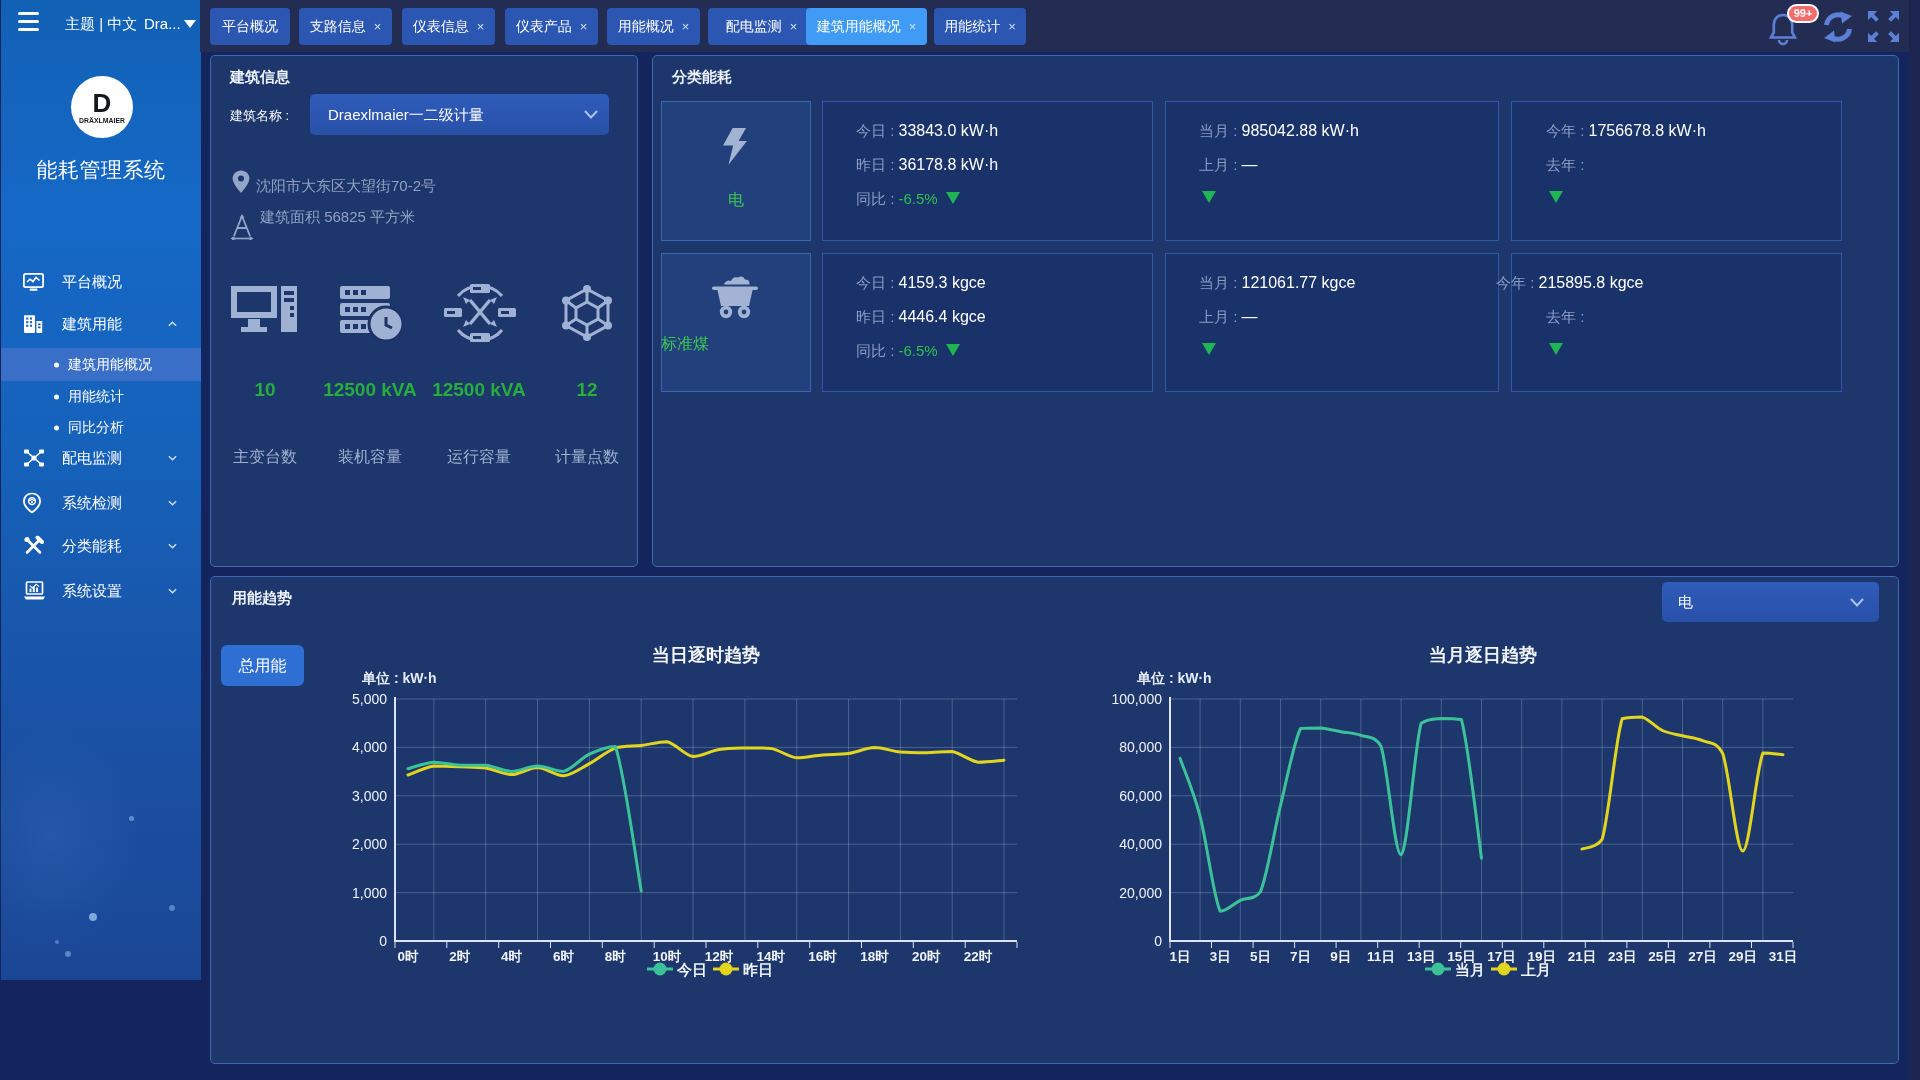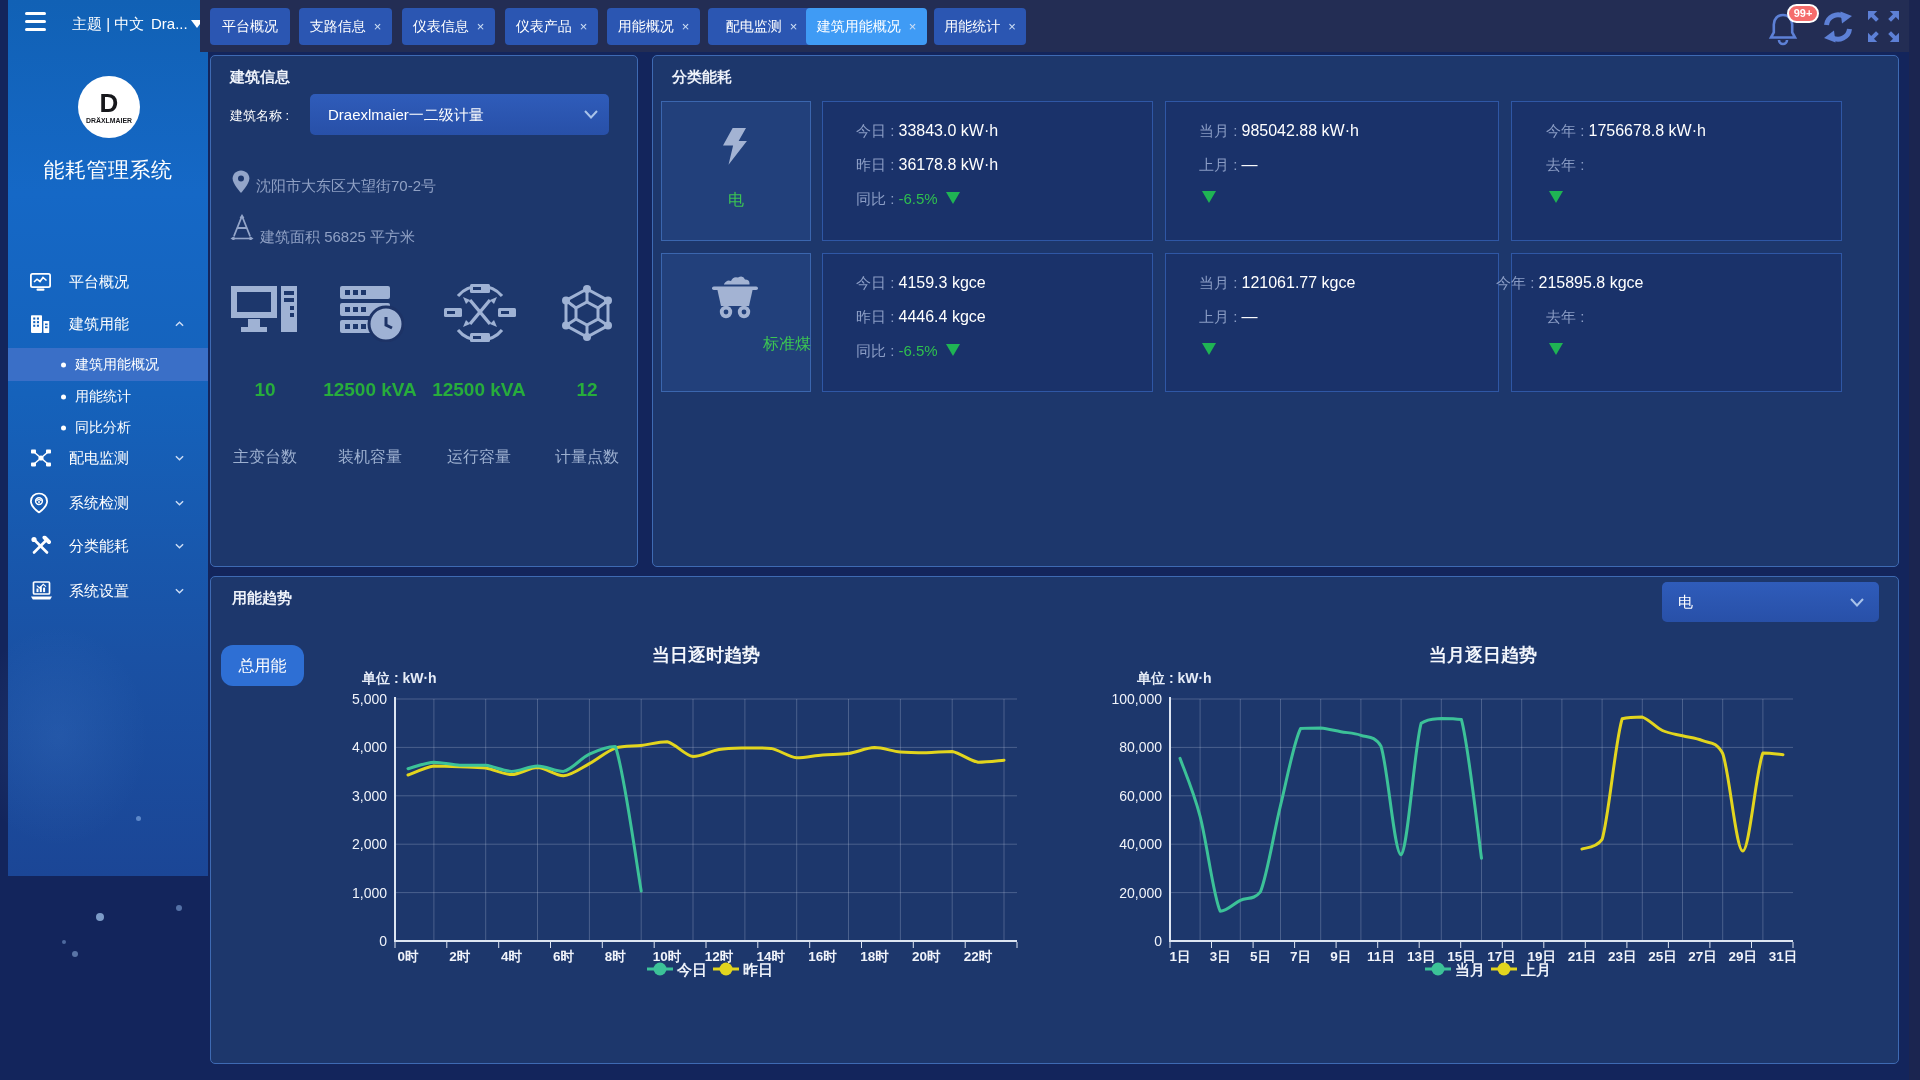--- a/index.html
+++ b/index.html
@@ -7,21 +7,21 @@
   html,body { width:1920px; height:1080px; overflow:hidden; }
   body { font-family:"Liberation Sans",sans-serif; background:#13255c; position:relative; color:#fff; }
   .abs { position:absolute; }
   
   #topbar { position:absolute; left:200px; top:0; width:1720px; height:52px; background:#232d54; }
   .tab { position:absolute; top:8px; height:37px; border-radius:4px; background:#2b56b2; color:#fff;
          font-size:14px; line-height:37px; text-align:center; }
   .tab .x { color:#cfe0f5; font-size:13px; margin-left:8px; }
   .tab.active { background:#3f9bf5; }
   
-  #sidebar { position:absolute; left:8px; top:0; width:200px; height:876px;
+  #sidebar { position:absolute; left:1px; top:0; width:200px; height:980px;
              background:linear-gradient(180deg,#1161b5 0%,#1568c6 22%,#1562bb 45%,#1a51a4 75%,#1b4696 100%);padding-left:16px; }
   #sidebar .glow { position:absolute; left:-40px; bottom:30px; width:180px; height:220px;
                    background:radial-gradient(closest-side,rgba(120,180,255,0.10),rgba(120,180,255,0)); }
   .mitem { position:absolute; left:0; width:200px; height:40px; }
   .mitem .txt { position:absolute; left:61px; top:50%; transform:translateY(-50%); font-size:15px; color:#fff; }
   .mitem svg { position:absolute; left:22px; top:50%; transform:translateY(-50%); }
   .mitem svg.chev { position:absolute; left:auto; right:24px; top:50%; transform:translateY(-50%); width:9px; height:9px; }
   .sub { position:absolute; left:0; width:200px; height:32px; }
   .sub .dot { position:absolute; left:53px; top:50%; transform:translateY(-50%); width:5px; height:5px; border-radius:50%; background:#fff; }
   .sub .txt { position:absolute; left:67px; top:50%; transform:translateY(-50%); font-size:14px; color:#fff; }
@@ -227,21 +227,21 @@
   <g stroke="#93a5c9" stroke-width="1.8" fill="none">
     <path d="M12 2 L4 22 M12 2 L20 22 M7.4 14 L16.6 14"></path>
     <path d="M2 24.5 L22 24.5" stroke-width="1.6"></path>
   </g>
   <g fill="#93a5c9">
       <path d="M12 0 l2.4 4 h-4.8 Z"></path>
       <path d="M0.5 24.5 l4 -2.4 v4.8 Z"></path>
       <path d="M23.5 24.5 l-4 -2.4 v4.8 Z"></path>
     </g>
 </svg>
-<div class="abs gtext" style="left:260px;top:228px">建筑面积 56825 平方米</div>
+<div class="abs gtext" style="left:260px;top:208px">建筑面积 56825 平方米</div>
 
 <svg class="abs" style="left:231px;top:286px" width="66" height="54" viewBox="0 0 66 54">
   <g fill="#9fb2d4">
     <path d="M0 0 h46 v32 h-46 Z M6 6 v20 h34 V6 Z" fill-rule="evenodd"></path>
     <rect x="17" y="33" width="12" height="8"></rect>
     <rect x="10" y="41" width="26" height="5"></rect>
     <rect x="50" y="0" width="16" height="46"></rect>
     <g fill="#1d376c">
         <rect x="53" y="5" width="10" height="4"></rect>
         <rect x="53" y="12" width="10" height="4"></rect>
@@ -342,21 +342,21 @@
   <g fill="#a3b3d3">
     <path d="M12 8 q3 -5 7 -3 q2 -5 7 -3.5 q5 -2.5 7 2 q5 0 4.5 5 l-25.5 0 Z"></path>
     <path d="M5 12 h36 l-4 18 h-28 Z"></path>
     <rect x="0" y="10.5" width="46" height="3.6" rx="1.8"></rect>
     <circle cx="14" cy="36" r="6.2"></circle>
       <circle cx="32" cy="36" r="6.2"></circle>
     <circle cx="14" cy="36" r="2.4" fill="#22407b"></circle>
       <circle cx="32" cy="36" r="2.4" fill="#22407b"></circle>
   </g>
 </svg>
-<div class="abs" style="left:661px;top:334px;width:150px;text-align:right;font-size:16px;color:#3cc553">标准煤</div>
+<div class="abs" style="left:661px;top:334px;width:150px;text-align:left;font-size:16px;color:#3cc553">标准煤</div>
 
 <div class="card" style="left:822px;top:101px;width:331px;height:140px"></div>
 <div class="card" style="left:1165px;top:101px;width:334px;height:140px"></div>
 <div class="card" style="left:1511px;top:101px;width:331px;height:140px"></div>
 
 <div class="card" style="left:822px;top:253px;width:331px;height:139px"></div>
 <div class="card" style="left:1165px;top:253px;width:334px;height:139px"></div>
 <div class="card" style="left:1511px;top:253px;width:331px;height:139px"></div>
 
 <div class="cline" style="left:856px;top:122px"><span class="lb">今日 : </span><span class="vl">33843.0 kW·h</span></div>
@@ -378,21 +378,21 @@
 <div class="cline" style="left:1496px;top:274px"><span class="lb">今年 : </span><span class="vl">215895.8 kgce</span></div>
 <div class="cline" style="left:1546px;top:308px"><span class="lb">去年 : </span></div>
 <div class="cline" style="left:1549px;top:341px"><span class="tri"></span></div>
 
 <div class="panel" style="left:210px;top:576px;width:1689px;height:488px"></div>
 <div class="ptitle" style="left:232px;top:589px">用能趋势</div>
 <div class="selbox" style="left:1662px;top:582px;width:217px;height:40px;font-size:15px;line-height:40px;padding-left:16px">电</div>
 <svg class="abs" style="left:1850px;top:598px" width="14" height="9" viewBox="0 0 14 9">
     <polyline points="1,1 7,7.5 13,1" fill="none" stroke="#a9c3ea" stroke-width="2"></polyline>
   </svg>
-<div class="abs" style="left:221px;top:645px;width:83px;height:41px;background:#2e6fd4;border-radius:12px;font-size:16px;color:#fff;text-align:center;line-height:41px">总用能</div>
+<div class="abs" style="left:221px;top:645px;width:83px;height:41px;background:#2e6fd4;border-radius:6px;font-size:16px;color:#fff;text-align:center;line-height:41px">总用能</div>
 
 <svg width="1920" height="1080" style="position:absolute;left:0;top:0">
     <line x1="395.0" y1="892.6" x2="1017.0" y2="892.6" stroke="rgba(195,205,228,0.28)" stroke-width="1"></line>
 <line x1="395.0" y1="844.2" x2="1017.0" y2="844.2" stroke="rgba(195,205,228,0.28)" stroke-width="1"></line>
 <line x1="395.0" y1="795.8" x2="1017.0" y2="795.8" stroke="rgba(195,205,228,0.28)" stroke-width="1"></line>
 <line x1="395.0" y1="747.4" x2="1017.0" y2="747.4" stroke="rgba(195,205,228,0.28)" stroke-width="1"></line>
 <line x1="395.0" y1="699.0" x2="1017.0" y2="699.0" stroke="rgba(195,205,228,0.28)" stroke-width="1"></line>
 <line x1="433.9" y1="699.0" x2="433.9" y2="941.0" stroke="rgba(195,205,228,0.28)" stroke-width="1"></line>
 <line x1="485.7" y1="699.0" x2="485.7" y2="941.0" stroke="rgba(195,205,228,0.28)" stroke-width="1"></line>
 <line x1="537.5" y1="699.0" x2="537.5" y2="941.0" stroke="rgba(195,205,228,0.28)" stroke-width="1"></line>

